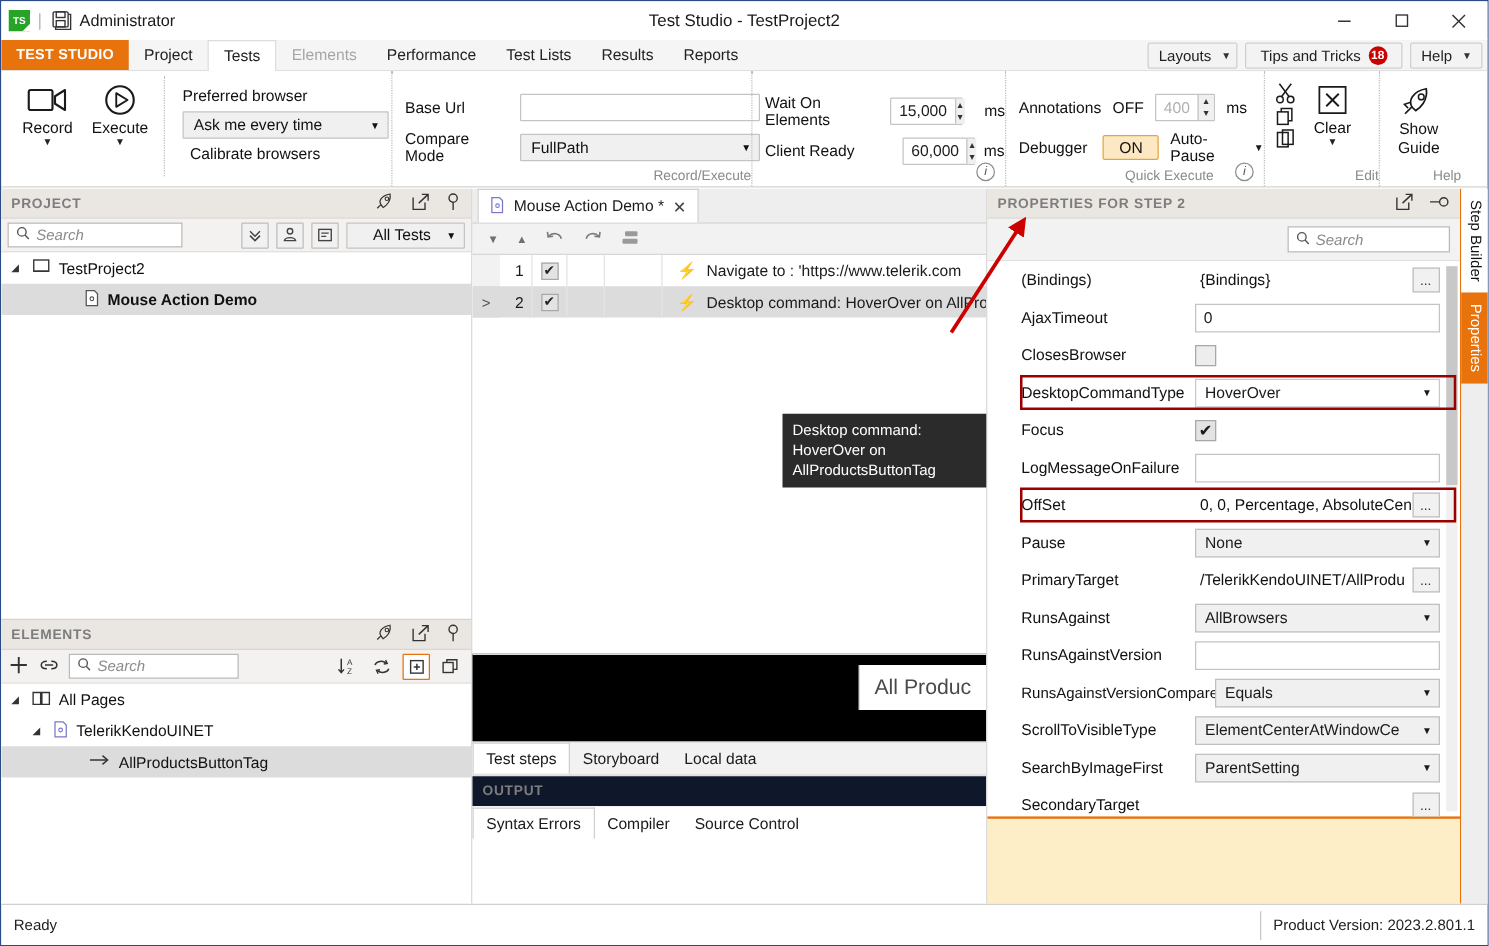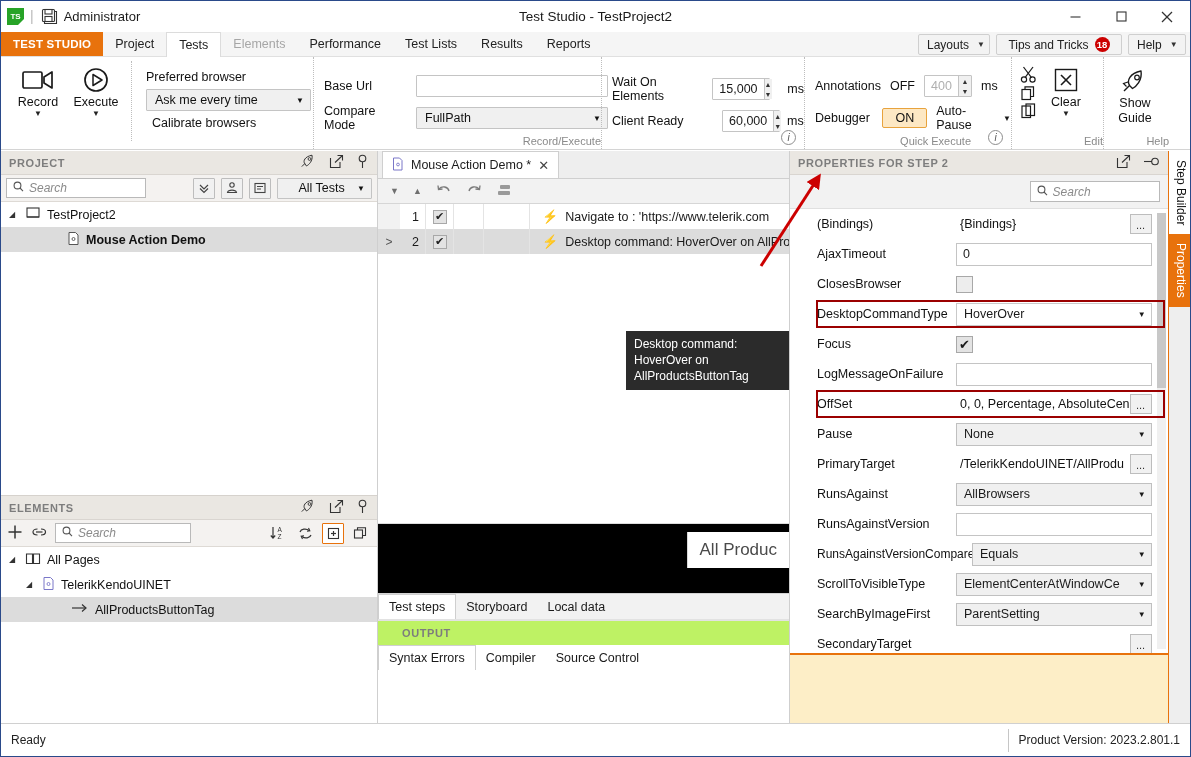--- a/index.html
+++ b/index.html
@@ -230,28 +230,28 @@
   .preview-area {
     height: 70px; background: #000000; border-top: 1px solid #dcdcdc;
     position: relative; overflow: hidden;
   }
   .preview-card {
     position: absolute; right: 0; top: 8px; background: #ffffff;
     padding: 8px 12px; font-size: 17px; color: #4a4a4a;
     border-left: 1px solid #d8d8d8; white-space: nowrap;
   }
   .bottabs {
-    height: 26px; background: #f2f2f2; display: flex; align-items: flex-start;
+    height: 26px; background: #f2f2f2; display: flex; align-items: flex-end;
     border-top: 1px solid #d4d4d4;
   }
   .bottab { height: 25px; display: flex; align-items: center; padding: 0 10px; font-size: 12.5px; }
   .bottab.active { background: #ffffff; border: 1px solid #cfcfcf; border-bottom: none; }
   .output-pane { display: flex; flex-direction: column; border-top: 2px solid #e2e2e2; }
-  .output-hdr { height: 24px; background: #bef264; display: flex; align-items: center;
-                padding: 0 24px; font-size: 11px; color: #7d7d7d; font-weight: bold; letter-spacing: .6px; }
+  .output-hdr { height: 24px; background: #0f172a; display: flex; align-items: center;
+                padding: 0 8px; font-size: 11px; color: #7d7d7d; font-weight: bold; letter-spacing: .6px; }
   .output-body { flex: 1; background: #ffffff; }
 
   
   .rightcol { width: 401px; display: flex; align-items: stretch; }
   .propsbox { flex: 1; display: flex; flex-direction: column; background: #ffffff;
               border-left: 1px solid #cfcfcf; position: relative; }
   .props-search-row { height: 34px; background: #f2f2f2; display: flex; align-items: center;
                       justify-content: flex-end; padding: 0 8px; border-bottom: 1px solid #e0e0e0; }
   .props-search {
     width: 130px; height: 21px; background: #ffffff; border: 1px solid #b9b9b9;

